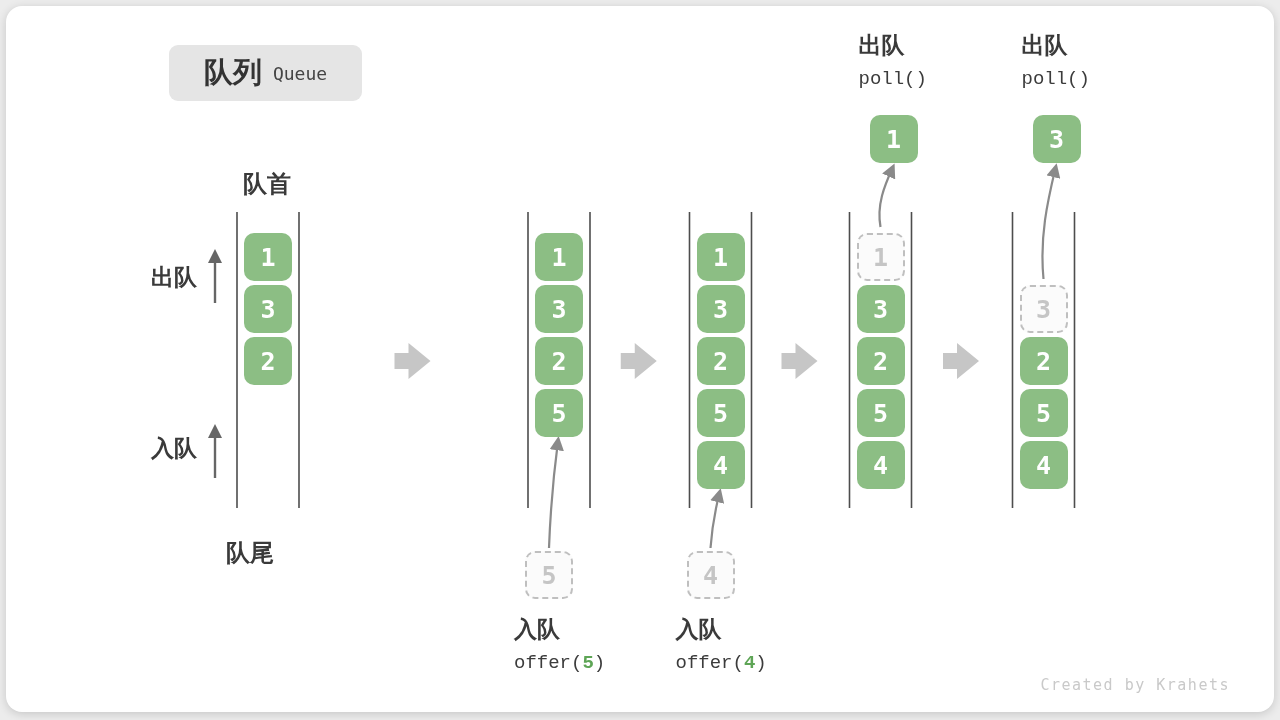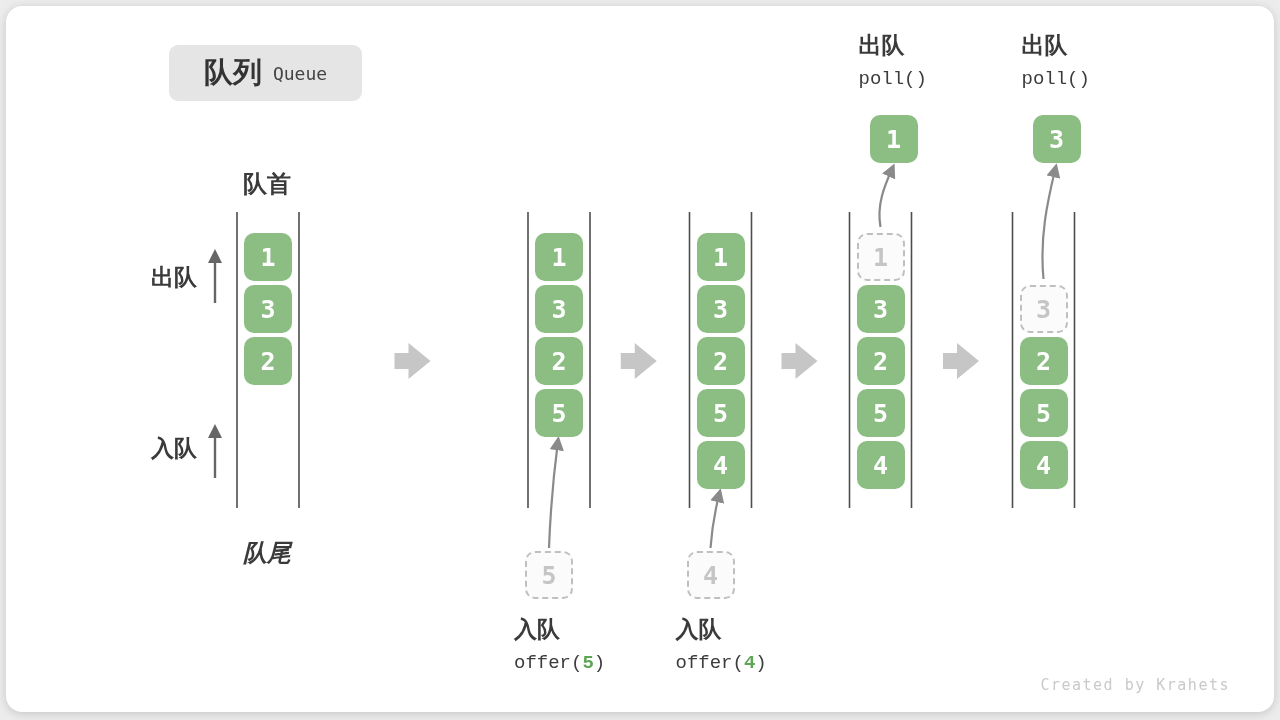--- a/index.html
+++ b/index.html
@@ -94,21 +94,21 @@
       <line x1="1074.5" y1="212" x2="1074.5" y2="508" stroke="#4D4D4D" stroke-width="1.6"></line>
       <path d="M 1043.5 279 C 1039.5 236.82 1047.5 201.3 1055.5 168" fill="none" stroke="#8A8A8A" stroke-width="2.2" marker-end="url(#ah-curve)"></path>
     </svg>
 
   <div class="title-box">
     <span class="title-zh">队列</span>
     <span class="title-en">Queue</span>
   </div>
 
   <div class="side-label centered" style="left:220px;top:168px;">队首</div>
-  <div class="side-label centered" style="left:220px;top:537px;font-style:italic;">队尾</div>
+  <div class="side-label centered" style="left:203px;top:537px;">队尾</div>
   <div class="side-label" style="left:151px;top:262px;font-size:23px;">出队</div>
   <div class="side-label" style="left:151px;top:433px;font-size:23px;">入队</div>
 
   <div class="layer" id="columns-layer">
       <div class="qbox" style="left: 244px; top: 233px;">1</div>
       <div class="qbox" style="left: 244px; top: 285px;">3</div>
       <div class="qbox" style="left: 244px; top: 337px;">2</div>
       <div class="qbox" style="left: 535px; top: 233px;">1</div>
       <div class="qbox" style="left: 535px; top: 285px;">3</div>
       <div class="qbox" style="left: 535px; top: 337px;">2</div>

